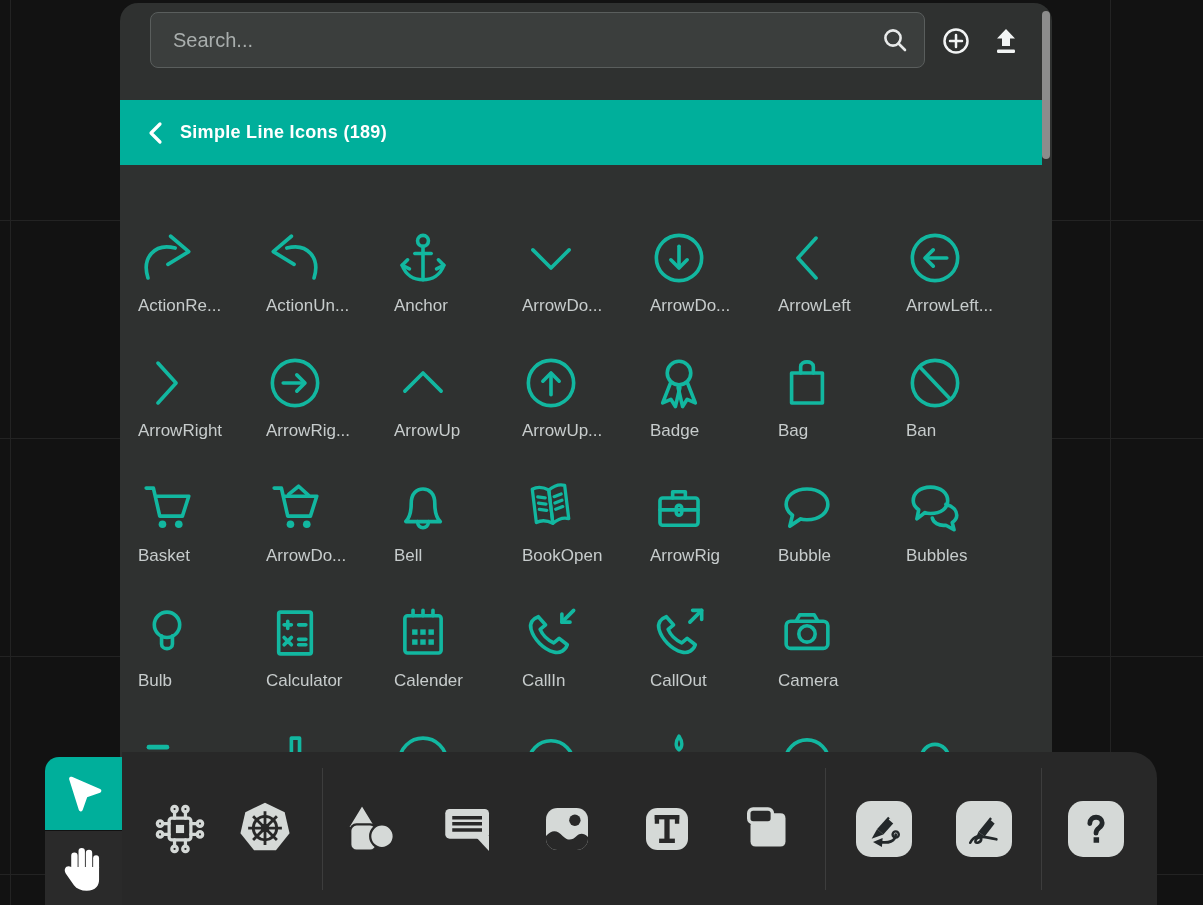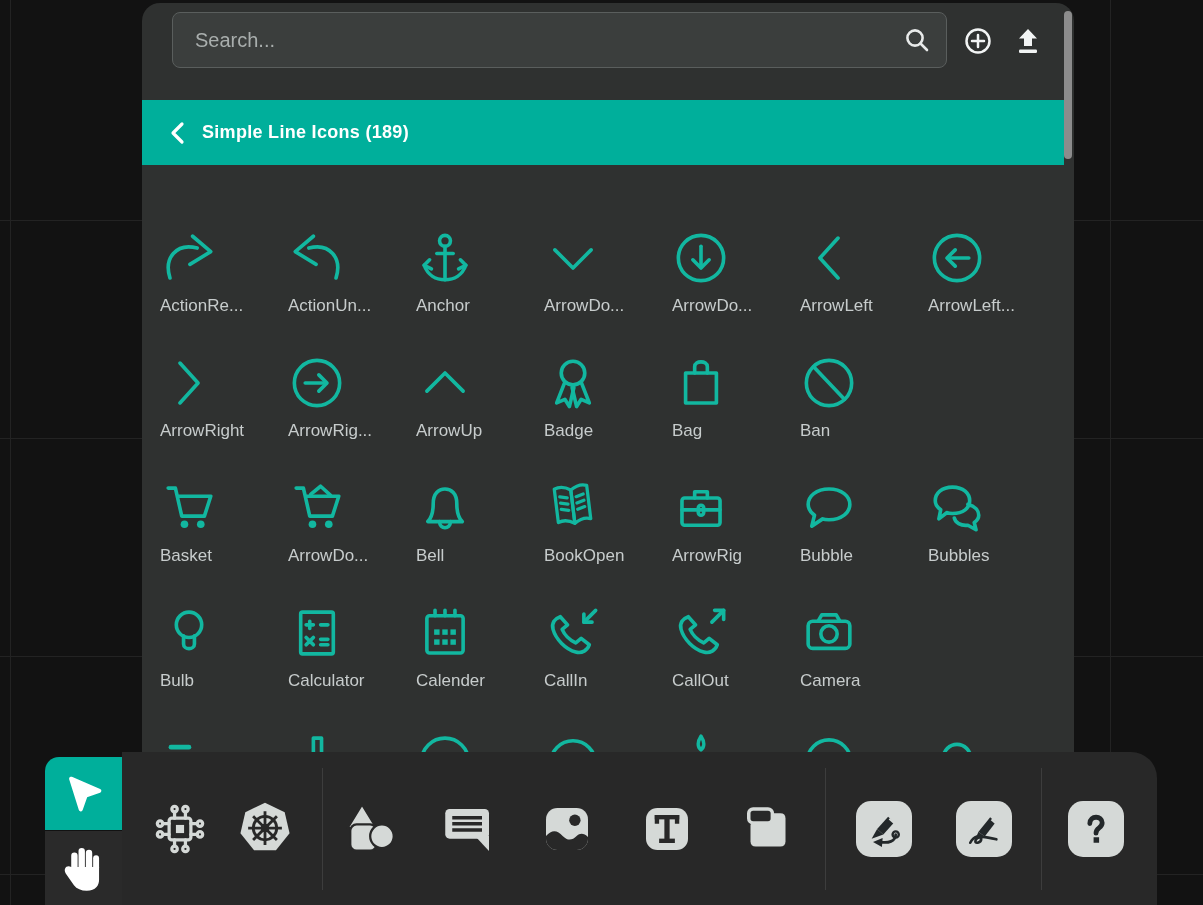--- a/index.html
+++ b/index.html
@@ -6,21 +6,21 @@
   html,body { width:1203px; height:905px; overflow:hidden; background:#121212;
     font-family:"Liberation Sans", sans-serif; }
   .abs { position:absolute; }
   
   .gl { position:absolute; background:#232323; }
   .gl.v { width:1px; top:0; bottom:0; }
   .gl.h { height:1px; left:0; right:0; }
 
   
   .panel { left:120px; top:3px; width:932px; height:796px; background:#2F3130;
-    border-radius:18px 18px 24px 24px; overflow:hidden;margin-left:22px; }
+    border-radius:18px 18px 24px 24px; overflow:hidden; }
   .searchbox { left:30px; top:9px; width:775px; height:56px; background:#3B3E3D;
     border:1px solid #5A5E5D; border-radius:8px; display:flex; align-items:center; }
   .searchbox input { flex:1; background:transparent; border:none; outline:none;
     color:#E8EAEA; font-size:20px; padding:0 14px 0 22px;
     font-family:"Liberation Sans", sans-serif; }
   .searchbox input::placeholder { color:#A9AEAD; opacity:1; }
   .sb-mag { margin-right:16px; flex:0 0 auto; }
   .topbtn { top:22px; width:32px; height:32px; display:flex; align-items:center;
     justify-content:center; cursor:pointer; }
   .tealbar { left:0; top:97px; width:922px; height:65px; background:#00AF9B;
@@ -199,20 +199,30 @@
       <div class="iconwrap">
           <svg class="gi" width="58" height="58" viewBox="0 0 64 64">
         <path d="M12 41 L32 21 L52 41"></path>
           </svg>
         </div>
       <span class="lbl">ArrowUp</span>
       </div>
     <div class="cell">
       <div class="iconwrap">
           <svg class="gi" width="58" height="58" viewBox="0 0 64 64">
+        <circle cx="32" cy="32" r="25"></circle>
+            <path d="M32 45 V22"></path>
+            <path d="M23 30 L32 21 L41 30"></path>
+          </svg>
+        </div>
+      <span class="lbl">ArrowUp...</span>
+      </div>
+    <div class="cell">
+      <div class="iconwrap">
+          <svg class="gi" width="58" height="58" viewBox="0 0 64 64">
         <circle cx="32" cy="21" r="13"></circle>
         <path d="M23 31 L14 54 L23 50 L28 58 L33 37"></path>
         <path d="M41 31 L50 54 L41 50 L36 58 L31 37"></path>
           </svg>
         </div>
       <span class="lbl">Badge</span>
       </div>
     <div class="cell">
       <div class="iconwrap">
           <svg class="gi" width="58" height="58" viewBox="0 0 64 64">

